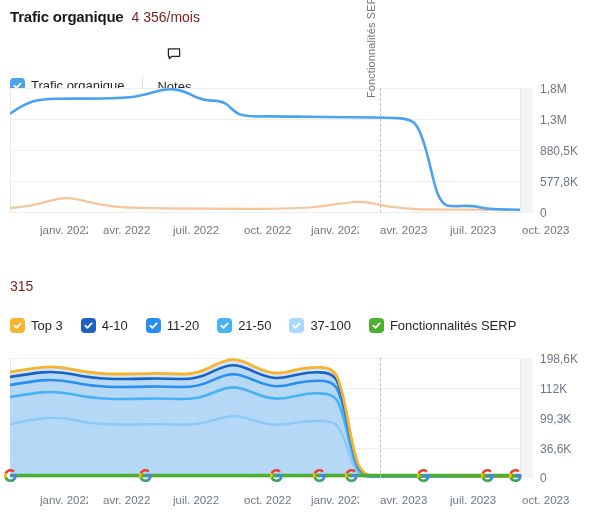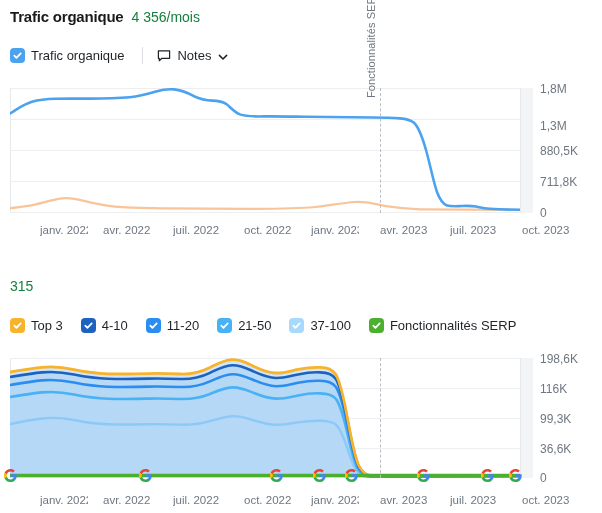--- a/index.html
+++ b/index.html
@@ -14,40 +14,40 @@
 
   
   .section-title-row {
     display: flex; align-items: baseline; gap: 8px;
     padding-left: 10px;
   }
   .section-title {
     font-size: 15px; font-weight: bold; color: #1a1a1a;
     letter-spacing: -0.2px;
   }
-  .section-value { font-size: 14px; color: #15803d; letter-spacing: 0px; text-align: right; }
+  .section-value { font-size: 14px; color: #7f1d1d; letter-spacing: 0px; text-align: right; }
 
   
   .legend-row {
     display: flex; align-items: center;
     padding-left: 10px;
     gap: 0px;
   }
   .legend-item { display: flex; align-items: center; gap: 6px; margin-right: 18px; cursor: pointer; }
   .legend-item .lbl { font-size: 13px; color: #1f2328; white-space: nowrap; }
   .cbox {
     width: 15px; height: 15px; border-radius: 4px;
     display: inline-flex; align-items: center; justify-content: center;
     flex: 0 0 auto;
   }
   .cbox svg { display: block; }
   .legend-divider {
     width: 1px; height: 17px; background: #d9dde2; margin: 0 14px 0 0;
   }
-  .notes-btn { display: flex; align-items: flex-end; gap: 6px; cursor: pointer; }
+  .notes-btn { display: flex; align-items: center; gap: 18px; cursor: pointer; flex-direction: column; }
   .notes-btn .lbl { font-size: 13px; color: #1f2328; }
 
   
   .chart-wrap { position: relative; }
   .plot {
     position: absolute;
     background: #fff;
     overflow: hidden;
   }
   .gridline {
@@ -161,23 +161,23 @@
       </svg>
 
       <div class="plot-right-band" style="right:0;"></div>
     </div>
 
     <div class="serp-line" style="left:380px; top:88px; height:125px;"></div>
     <div class="serp-label" style="left:377px; top:86px;">Fonctionnalités SERP</div>
 
     <div class="ylabels" style="left:540px; top:88px; height:125px; width:62px;">
       <div class="ylabel" style="top:-5px;">1,8M</div>
-      <div class="ylabel" style="top:32px;text-align:center;">1,3M</div>
+      <div class="ylabel" style="top:26px;text-align:center;">1,3M</div>
       <div class="ylabel" style="top:57px;">880,5K</div>
-      <div class="ylabel" style="top:88px;">711,8K</div>
+      <div class="ylabel" style="top:88px;">577,8K</div>
       <div class="ylabel" style="top:119px;">0</div>
     </div>
 
     <div class="xlabels" style="top:225px;">
       <div class="xlabel" style="left:40px; width:48px;">janv. 2022</div>
       <div class="xlabel" style="left:103px;">avr. 2022</div>
       <div class="xlabel" style="left:173px;">juil. 2022</div>
       <div class="xlabel" style="left:244px;">oct. 2022</div>
       <div class="xlabel" style="left:311px; width:48px;">janv. 2023</div>
       <div class="xlabel" style="left:380px;">avr. 2023</div>
@@ -412,21 +412,21 @@
           <path d="M10 20c2.7 0 4.96-.89 6.62-2.42l-3.23-2.5c-.9.6-2.05.96-3.39.96-2.6 0-4.81-1.76-5.6-4.12H1.06v2.58A10 10 0 0 0 10 20z" fill="#34A853"></path>
           <path d="M4.4 11.92a5.99 5.99 0 0 1 0-3.83V5.51H1.06a10 10 0 0 0 0 8.98l3.34-2.57z" fill="#FBBC05"></path>
           <path d="M10 3.98c1.47 0 2.79.5 3.83 1.5l2.86-2.86C14.96.99 12.7 0 10 0A10 10 0 0 0 1.06 5.51L4.4 8.09C5.19 5.73 7.4 3.98 10 3.98z" fill="#EA4335"></path>
         </svg>
     </div>
 
     <div class="serp-line" style="left:380px; top:358px; height:120px;"></div>
 
     <div class="ylabels" style="left:540px; top:358px; height:120px; width:62px;">
       <div class="ylabel" style="top:-5px;">198,6K</div>
-      <div class="ylabel" style="top:25px;">116K</div>
+      <div class="ylabel" style="top:25px;">112K</div>
       <div class="ylabel" style="top:55px;">99,3K</div>
       <div class="ylabel" style="top:85px;">36,6K</div>
       <div class="ylabel" style="top:114px;">0</div>
     </div>
 
     <div class="xlabels" style="top:495px;">
       <div class="xlabel" style="left:40px; width:48px;">janv. 2022</div>
       <div class="xlabel" style="left:103px;">avr. 2022</div>
       <div class="xlabel" style="left:173px;">juil. 2022</div>
       <div class="xlabel" style="left:244px;">oct. 2022</div>

